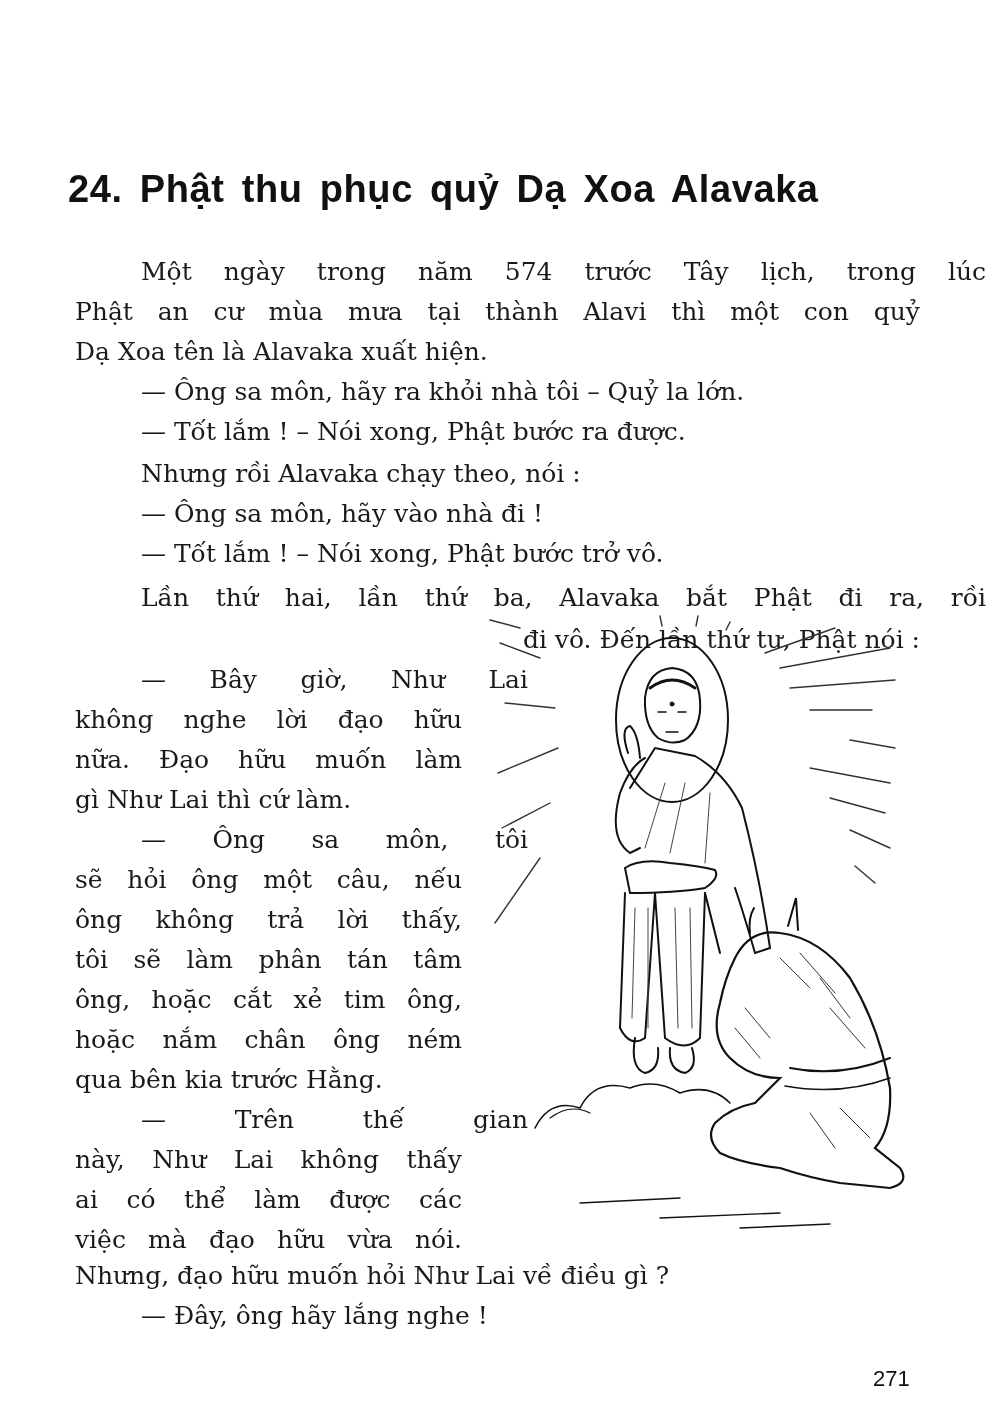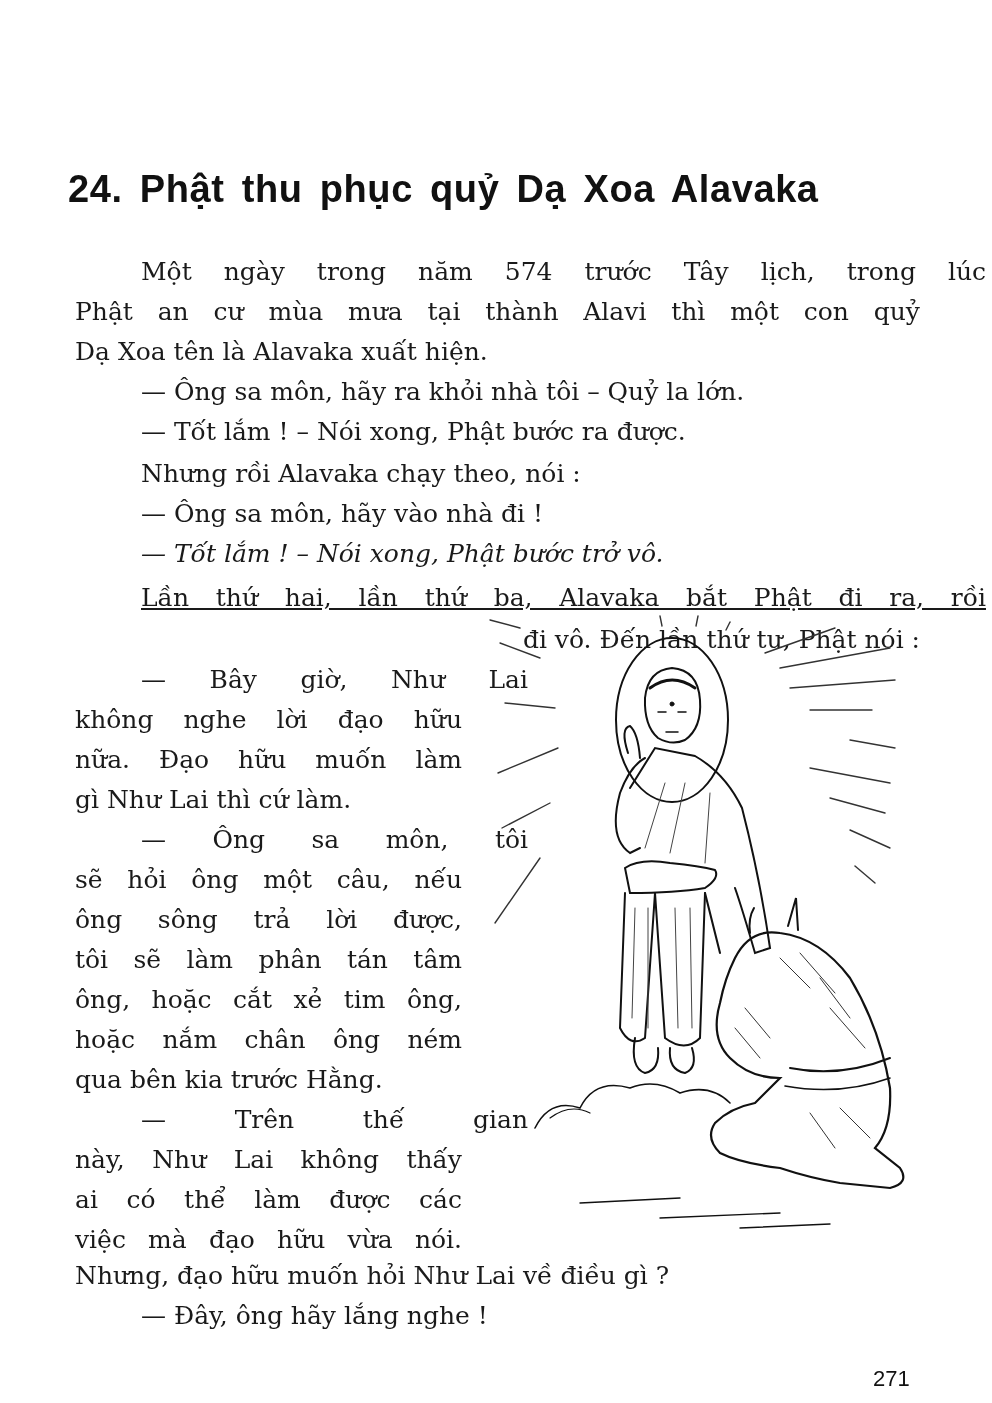--- a/index.html
+++ b/index.html
@@ -48,36 +48,36 @@
     <div class="line full just indent" style="top:244px;">Một ngày trong năm 574 trước Tây lịch, trong lúc</div>
     <div class="line full just" style="top:284px;">Phật an cư mùa mưa tại thành Alavi thì một con quỷ</div>
     <div class="line full" style="top:324px;">Dạ Xoa tên là Alavaka xuất hiện.</div>
   </div>
 
   <div class="body-text">
     <div class="line full indent" style="top:364px;">— Ông sa môn, hãy ra khỏi nhà tôi – Quỷ la lớn.</div>
     <div class="line full indent" style="top:404px;">— Tốt lắm ! – Nói xong, Phật bước ra được.</div>
     <div class="line full indent" style="top:446px;">Nhưng rồi Alavaka chạy theo, nói :</div>
     <div class="line full indent" style="top:486px;">— Ông sa môn, hãy vào nhà đi !</div>
-    <div class="line full indent" style="top:526px;font-style:italic;">— Tốt lắm ! – Nói xong, Phật bước trở vô.</div>
+    <div class="line full indent" style="top:526px;">— Tốt lắm ! – Nói xong, Phật bước trở vô.</div>
   </div>
 
   <div class="body-text">
-    <div class="line full just indent" style="top:570px;text-decoration:underline;">Lần thứ hai, lần thứ ba, Alavaka bắt Phật đi ra, rồi</div>
+    <div class="line full just indent" style="top:570px;">Lần thứ hai, lần thứ ba, Alavaka bắt Phật đi ra, rồi</div>
     <div class="line full" style="top:612px;text-align:right;">đi vô. Đến lần thứ tư, Phật nói :</div>
   </div>
 
   <div class="body-text">
     <div class="line col just indent" style="top:652px;">— Bây giờ, Như Lai</div>
     <div class="line col just" style="top:692px;">không nghe lời đạo hữu</div>
     <div class="line col just" style="top:732px;">nữa. Đạo hữu muốn làm</div>
     <div class="line col" style="top:772px;">gì Như Lai thì cứ làm.</div>
     <div class="line col just indent" style="top:812px;">— Ông sa môn, tôi</div>
     <div class="line col just" style="top:852px;">sẽ hỏi ông một câu, nếu</div>
-    <div class="line col just" style="top:892px;">ông sông trả lời được,</div>
+    <div class="line col just" style="top:892px;">ông không trả lời thấy,</div>
     <div class="line col just" style="top:932px;">tôi sẽ làm phân tán tâm</div>
     <div class="line col just" style="top:972px;">ông, hoặc cắt xẻ tim ông,</div>
     <div class="line col just" style="top:1012px;">hoặc nắm chân ông ném</div>
     <div class="line col" style="top:1052px;">qua bên kia trước Hằng.</div>
     <div class="line col just indent" style="top:1092px;">— Trên thế gian</div>
     <div class="line col just" style="top:1132px;">này, Như Lai không thấy</div>
     <div class="line col just" style="top:1172px;">ai có thể làm được các</div>
     <div class="line col just" style="top:1212px;">việc mà đạo hữu vừa nói.</div>
   </div>
 

